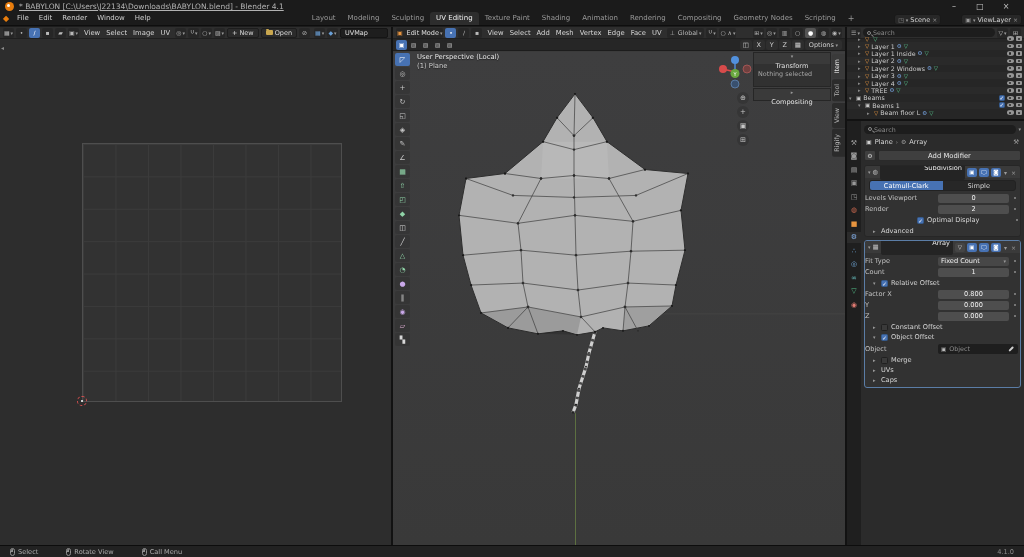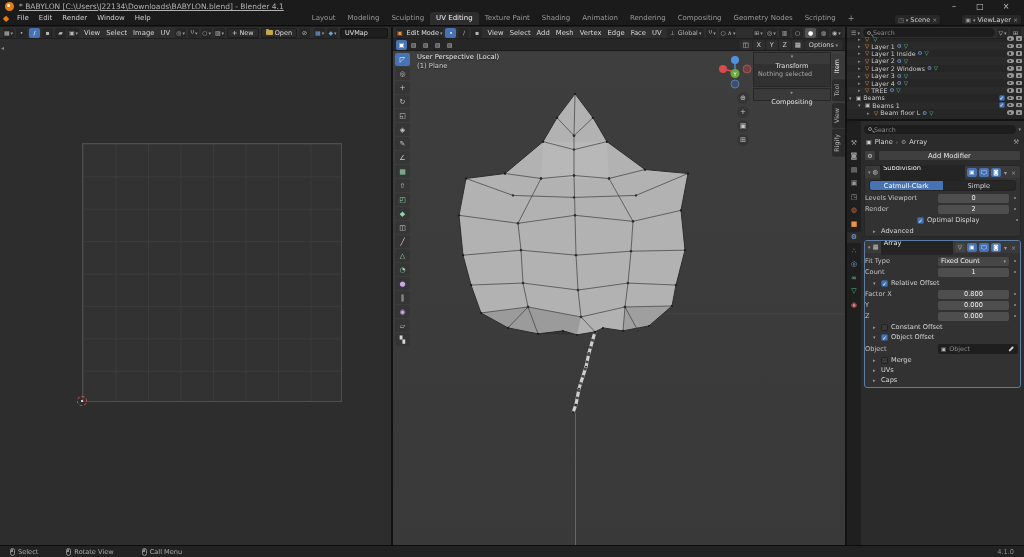--- a/index.html
+++ b/index.html
@@ -109,21 +109,21 @@
   .breadcrumb { display:flex; align-items:center; gap:3px; height:13px; font-size:6.6px; color:#d8d8d8; padding:0 2px; }
   .bc-sep { color:#8a8a8a; font-size:5.5px; }
   .addmod-row { display:flex; gap:2px; height:13px; align-items:center; margin:1px 0 0; }
   .sq-btn { width:12px; height:11px; background:#3f3f3f; border:1px solid #2a2a2a; border-radius:2px; display:flex; align-items:center; justify-content:center; color:#c9c9c9; font-size:6px; }
   .addmod-btn { flex:1; height:11px; background:#3f3f3f; border:1px solid #2a2a2a; border-radius:2px; text-align:center; line-height:10px; font-size:6.8px; color:#e6e6e6; }
   .panel { background:#323232; border:1px solid #262626; border-radius:3px; margin-top:3px; overflow:hidden; }
   .panel.active-panel { border-color:#5b7da6; }
   .panel-head { height:12px; background:#3a3a3a; display:flex; align-items:center; gap:2px; padding:0 3px; }
   .panel-head .exp { color:#9a9a9a; font-size:5px; }
   .panel-head .pmicon { color:#bdbdbd; font-size:6.5px; }
-  .name-field { flex:1; height:16px; background:#242424; border-radius:2px; font-size:6.6px; color:#ececec; padding:0 3px; line-height:9px; white-space:nowrap; overflow:hidden; }
+  .name-field { flex:1; height:16px; background:#242424; border-radius:2px; font-size:6.6px; color:#ececec; padding:0 3px; line-height:9px; white-space:nowrap; overflow:hidden;text-align:right; }
   .hbtn { width:10px; height:9px; border-radius:2px; background:#454545; color:#cfcfcf; font-size:5.5px; display:flex; align-items:center; justify-content:center; }
   .hbtn.blue { background:#4772b3; color:#fff; }
   .hx { color:#9a9a9a; font-size:6px; padding:0 1px; }
   .seg { display:flex; margin:2px 4px; background:#272727; border-radius:3px; overflow:hidden; height:11px; border:1px solid #222; }
   .seg-opt { flex:1; text-align:center; line-height:10px; font-size:6.6px; color:#d5d5d5; }
   .seg-opt.active { background:#4772b3; color:#fff; }
   .prow { display:flex; align-items:center; height:10px; margin:1px 2px 1px 0; gap:3px; }
   .prow .lbl { width:70px; text-align:left; font-size:6.6px; color:#c2c2c2; flex-shrink:0; white-space:nowrap; }
   .fld { flex:1; height:9px; background:#4e4e4e; border-radius:2px; text-align:center; font-size:6.6px; color:#f2f2f2; line-height:9px; }
   .fld.drop { display:flex; justify-content:space-between; align-items:center; padding:0 3px; background:#474747; text-align:left; }

